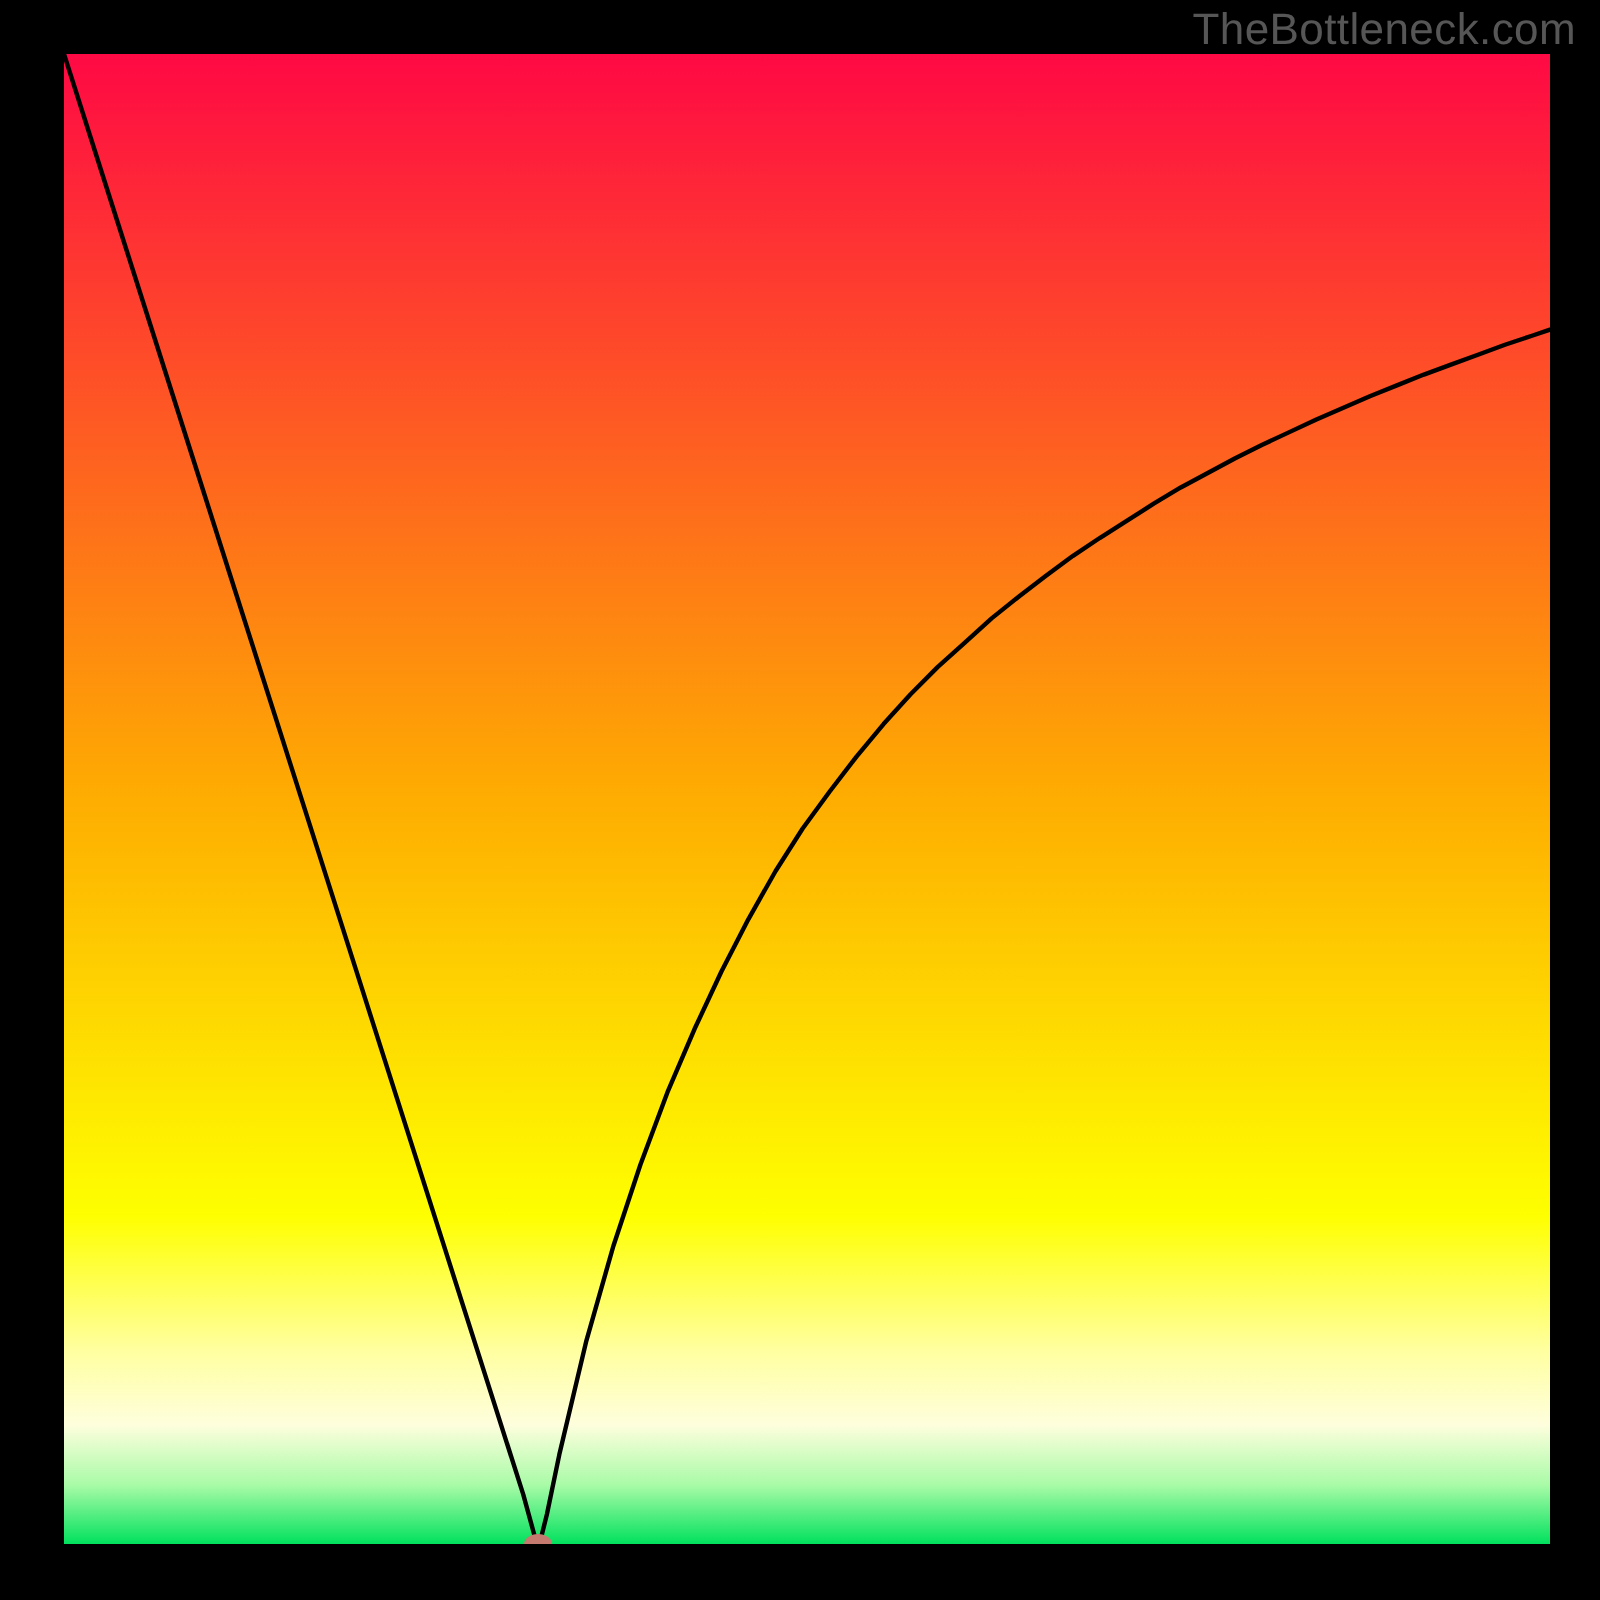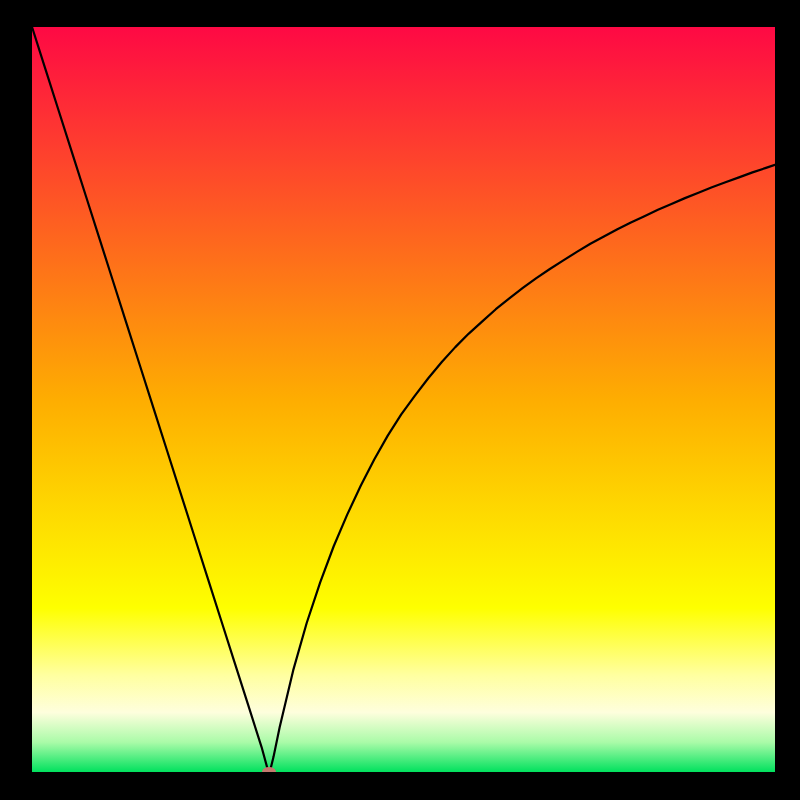--- a/index.html
+++ b/index.html
@@ -29,20 +29,21 @@
   }
   svg.plot {
     position: absolute;
     display: block;
   }
 </style>
 </head>
 <body>
 
 <div class="frame">
+  <div class="watermark">TheBottleneck.com</div>
   <svg class="plot" width="743" height="745" viewBox="0 0 743 745" style="left: 32px; top: 27px;">
       <defs>
         <linearGradient id="bg-grad" x1="0" y1="0" x2="0" y2="1">
           <stop offset="0%" stop-color="#fe0944"></stop>
           <stop offset="50%" stop-color="#fead01"></stop>
           <stop offset="78%" stop-color="#feff00"></stop>
           <stop offset="87%" stop-color="#ffffa0"></stop>
           <stop offset="92%" stop-color="#fefedd"></stop>
           <stop offset="96%" stop-color="#aafba8"></stop>
           <stop offset="100%" stop-color="#01e15e"></stop>

